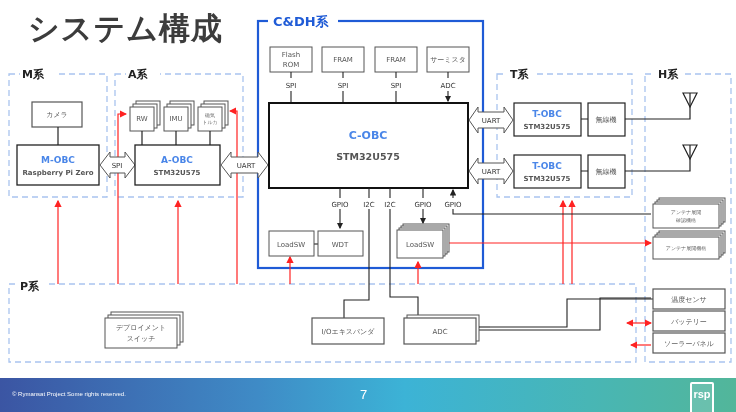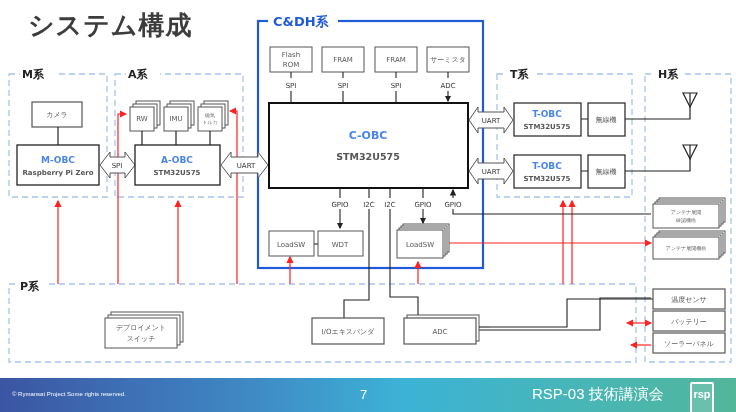--- a/index.html
+++ b/index.html
@@ -1,18 +1,18 @@
 <!DOCTYPE html>
 <html><head>
 <meta charset="utf-8">
 <style>
   html,body{margin:0;padding:0;background:#fff;}
   body{width:736px;height:412px;overflow:hidden;position:relative;font-family:"DejaVu Sans","Liberation Sans",sans-serif;}
   svg{position:absolute;left:0;top:0;}
-  .title{position:absolute;left:28px;top:8px;font-size:26px;font-weight:bold;color:#3c3c3c;letter-spacing:1px;font-family:"DejaVu Sans",sans-serif;}
+  .title{position:absolute;left:28px;top:8px;font-size:31px;font-weight:bold;color:#3c3c3c;letter-spacing:1px;font-family:"DejaVu Sans",sans-serif;}
   .footer{position:absolute;left:0;top:378px;width:736px;height:34px;background:linear-gradient(90deg,#3b55a3 0%,#3f8bc6 35%,#3cb3d6 55%,#48b6b5 80%,#52b69a 100%);}
   .footer .copy{position:absolute;left:12px;top:13px;font-size:6px;color:#fff;font-family:"Liberation Sans",sans-serif;}
   .footer .page{position:absolute;left:360px;top:9px;font-size:13px;color:#fff;font-family:"Liberation Sans",sans-serif;}
   .footer .event{position:absolute;left:532px;top:7px;font-size:15px;color:#fff;font-family:"Liberation Sans",sans-serif;}
   .footer .logo{position:absolute;left:690px;top:4px;width:24px;height:40px;border:2px solid #fff;border-radius:2px;box-sizing:border-box;background:rgba(255,255,255,0.15);color:#fff;font-weight:bold;font-size:11px;line-height:20px;text-align:center;font-family:"Liberation Sans",sans-serif;}
   text{font-family:"DejaVu Sans","Liberation Sans",sans-serif;}
   .sys{font-size:11px;font-weight:bold;fill:#222;}
   .lbl{font-size:7px;fill:#555;}
   .sm{font-size:5px;fill:#666;}
   .bus{font-size:7px;fill:#333;}
@@ -284,15 +284,14 @@
   </g>
   <g>
     <rect x="653" y="333" width="72" height="20" fill="#fff" stroke="#555" stroke-width="1.2"></rect>
     <text class="lbl" x="689" y="346" text-anchor="middle">ソーラーパネル</text>
   </g>
 </svg>
 
 <div class="footer">
   <span class="copy">© Rymansat Project Some rights reserved.</span>
   <span class="page">7</span>
-  <span class="event">RSP-03 技術講演会</span>
   <span class="logo">rsp</span>
 </div>
 
 </body></html>

